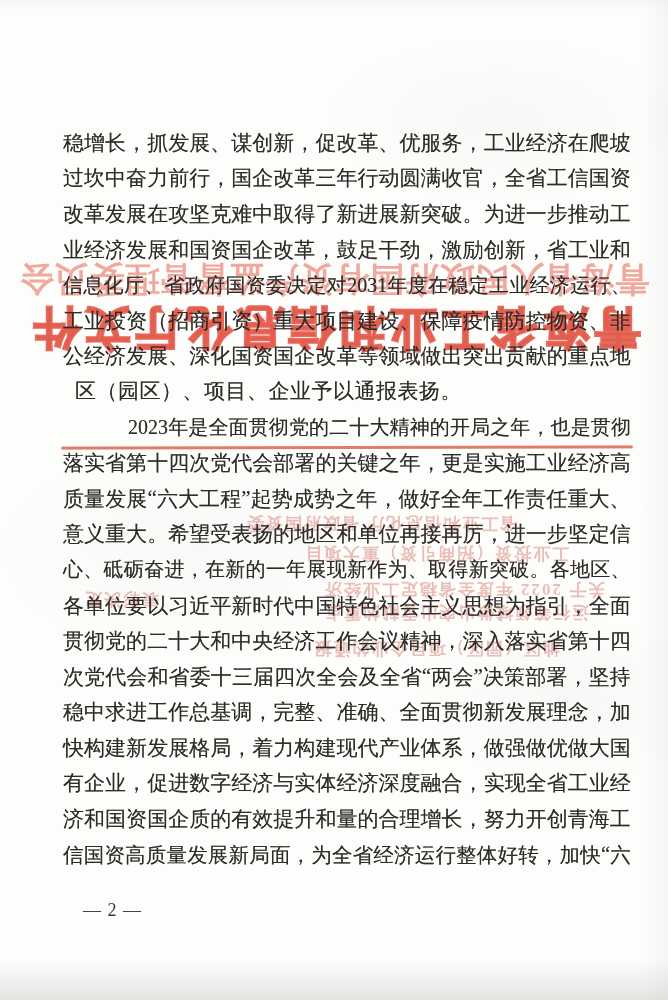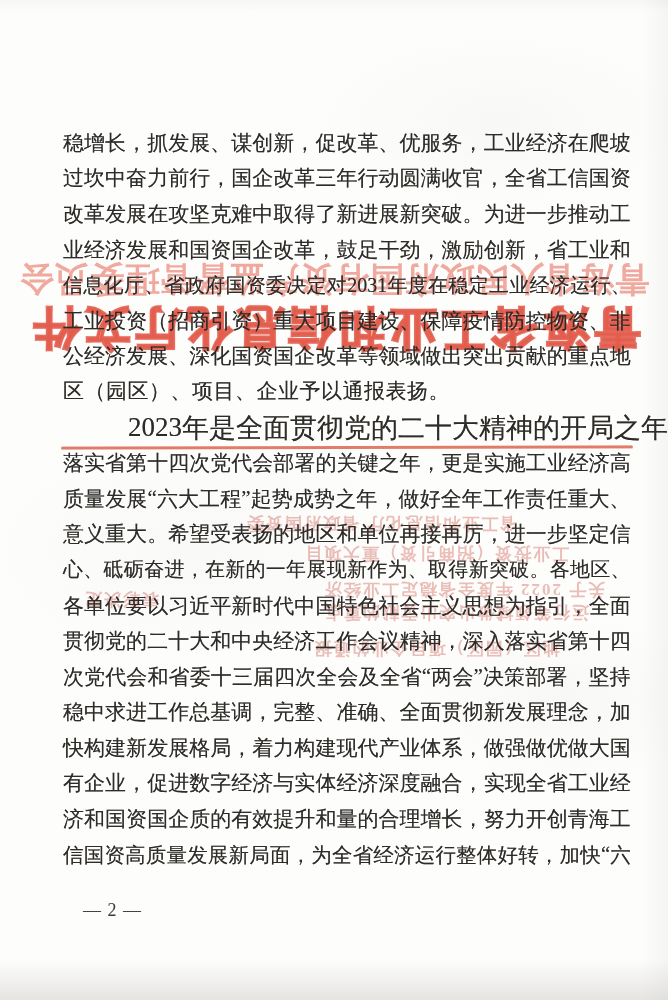--- a/index.html
+++ b/index.html
@@ -61,21 +61,21 @@
   .body-text{
     position:absolute;left:63px;top:125px;width:568px;
     color:#2e2c29;
   }
   .line{
     height:35.6px;
     display:flex;justify-content:space-between;align-items:center;
     font-size:21px;white-space:nowrap;
     text-shadow:0 0 0.5px rgba(46,44,41,0.55);
   }
-  .line.noj{display:block;line-height:35.6px;letter-spacing:0.5px;}
+  .line.noj{display:block;line-height:35.6px;letter-spacing:0.5px;margin-left:12px;}
   .line.indent{padding-left:65px;}
 
   .red-underline{
     position:absolute;left:61px;top:446px;width:572px;height:3px;
     border-radius:2px;transform:rotate(-0.12deg);
     opacity:0.85;filter:blur(0.2px);pointer-events:none;
   }
 
   .page-number{
     position:absolute;left:83px;top:900px;
@@ -295,21 +295,21 @@
         <span>突</span>
         <span>出</span>
         <span>贡</span>
         <span>献</span>
         <span>的</span>
         <span>重</span>
         <span>点</span>
         <span>地</span>
       </div>
       <div class="line noj">区（园区）、项目、企业予以通报表扬。</div>
-      <div class="line j indent" style="font-size: 27px;">
+      <div class="line j indent" style="font-size: 20px;">
         <span>2023</span>
         <span>年</span>
         <span>是</span>
         <span>全</span>
         <span>面</span>
         <span>贯</span>
         <span>彻</span>
         <span>党</span>
         <span>的</span>
         <span>二</span>

